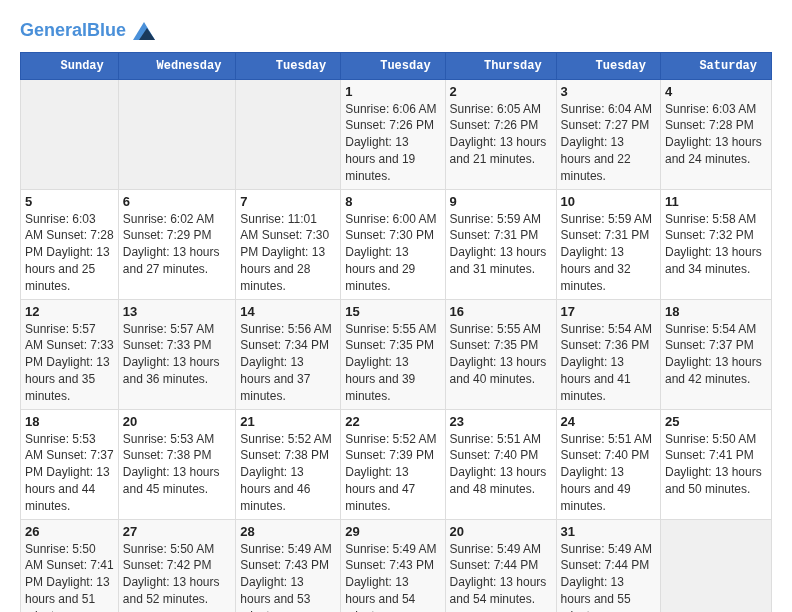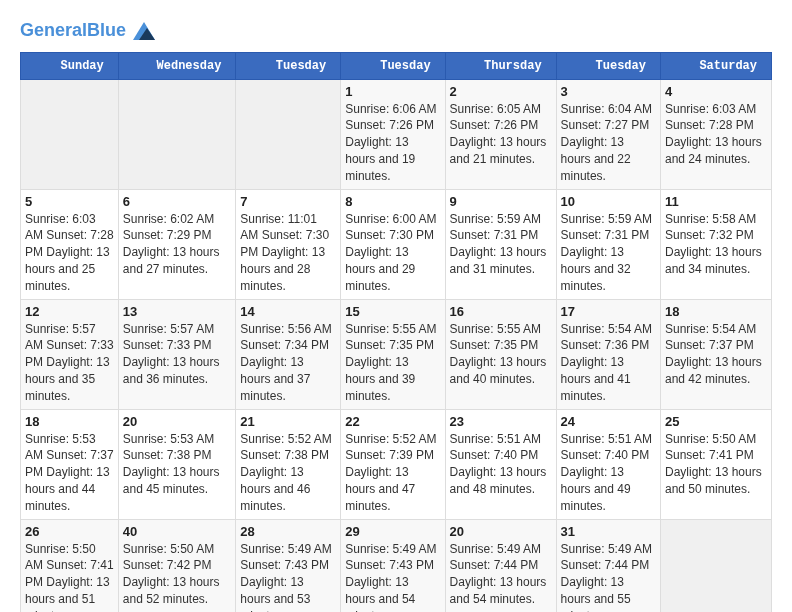--- a/index.html
+++ b/index.html
@@ -309,21 +309,21 @@
       </tr>
       <tr>
         <td>
           <span class="day-num">26</span>
           <div class="day-info">Sunrise: 5:50 AM
 Sunset: 7:41 PM
 Daylight: 13 hours
 and 51 minutes.</div>
         </td>
         <td>
-          <span class="day-num">40</span>
+          <span class="day-num">27</span>
           <div class="day-info">Sunrise: 5:50 AM
 Sunset: 7:42 PM
 Daylight: 13 hours
 and 52 minutes.</div>
         </td>
         <td>
           <span class="day-num">28</span>
           <div class="day-info">Sunrise: 5:49 AM
 Sunset: 7:43 PM
 Daylight: 13 hours

